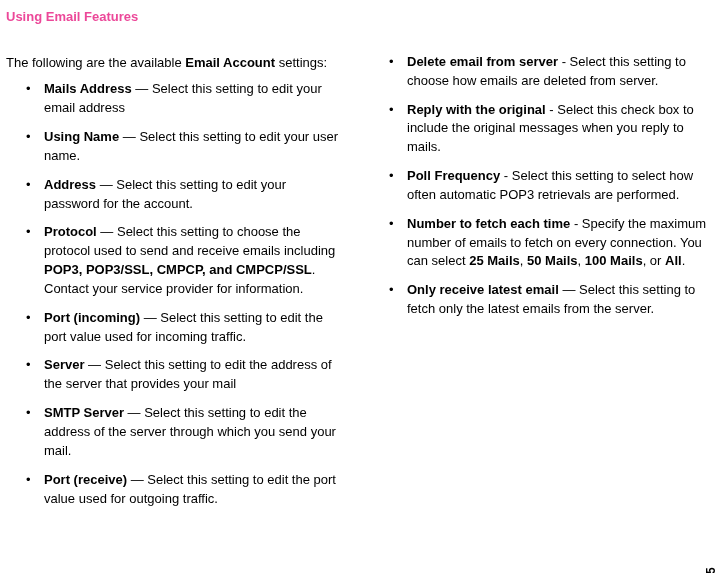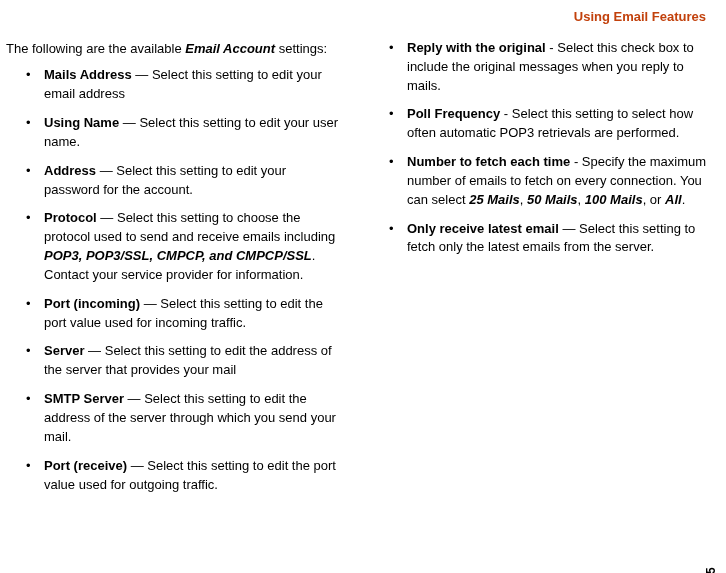--- a/index.html
+++ b/index.html
@@ -8,25 +8,24 @@
     font-size: 13px;
     line-height: 1.45;
     color: #000;
     width: 726px;
     height: 573px;
     position: relative;
     background: #fff;
     padding: 8px 18px 0 6px;
   }
   .header {
-    text-align: right;
-    color: #c2410c;
+    color: #ec4899;
     font-weight: bold;
     font-size: 13px;
-    margin-bottom: 12px;
+    margin-bottom: 26px;
     padding-right: 2px;
   }
   .columns {
     display: flex;
     gap: 24px;
   }
   .col {
     flex: 1;
   }
   .intro {
@@ -49,21 +48,20 @@
     left: 0;
     top: 0;
     font-size: 13px;
     color: #000;
   }
   .term {
     font-weight: bold;
   }
   .bold-inline {
     font-weight: bold;
-    font-style: italic;
   }
   .page-num {
     position: absolute;
     right: 6px;
     bottom: 6px;
     font-weight: bold;
     font-size: 12px;
     transform: rotate(-90deg);
     transform-origin: right bottom;
   }
@@ -86,20 +84,21 @@
         <li><span class="term">Protocol</span><span> — </span><span>Select this setting to choose the protocol used to send and receive emails including </span><span class="bold-inline">POP3, POP3/SSL, CMPCP, and CMPCP/SSL</span><span>. Contact your service provider for information.</span></li>
         <li><span class="term">Port (incoming)</span><span> — </span><span>Select this setting to edit the port value used for incoming traffic.</span></li>
         <li><span class="term">Server</span><span> — </span><span>Select this setting to edit the address of the server that provides your mail</span></li>
         <li><span class="term">SMTP Server</span><span> — </span><span>Select this setting to edit the address of the server through which you send your mail.</span></li>
         <li><span class="term">Port (receive)</span><span> — </span><span>Select this setting to edit the port value used for outgoing traffic.</span></li>
       </ul>
   </div>
 
   <div class="col">
     <ul class="settings" id="right-list">
+        <li><span class="term">Delete email from server</span><span> - </span><span>Select this setting to choose how emails are deleted from server.</span></li>
         <li><span class="term">Reply with the original</span><span> - </span><span>Select this check box to include the original messages when you reply to mails.</span></li>
         <li><span class="term">Poll Frequency</span><span> - </span><span>Select this setting to select how often automatic POP3 retrievals are performed.</span></li>
         <li><span class="term">Number to fetch each time</span><span> - </span><span>Specify the maximum number of emails to fetch on every connection. You can select </span><span class="bold-inline">25 Mails</span><span>, </span><span class="bold-inline">50 Mails</span><span>, </span><span class="bold-inline">100 Mails</span><span>, or </span><span class="bold-inline">All</span><span>.</span></li>
         <li><span class="term">Only receive latest email</span><span> — </span><span>Select this setting to fetch only the latest emails from the server.</span></li>
       </ul>
   </div>
 
 </div>
 
 <div class="page-num">85</div>

